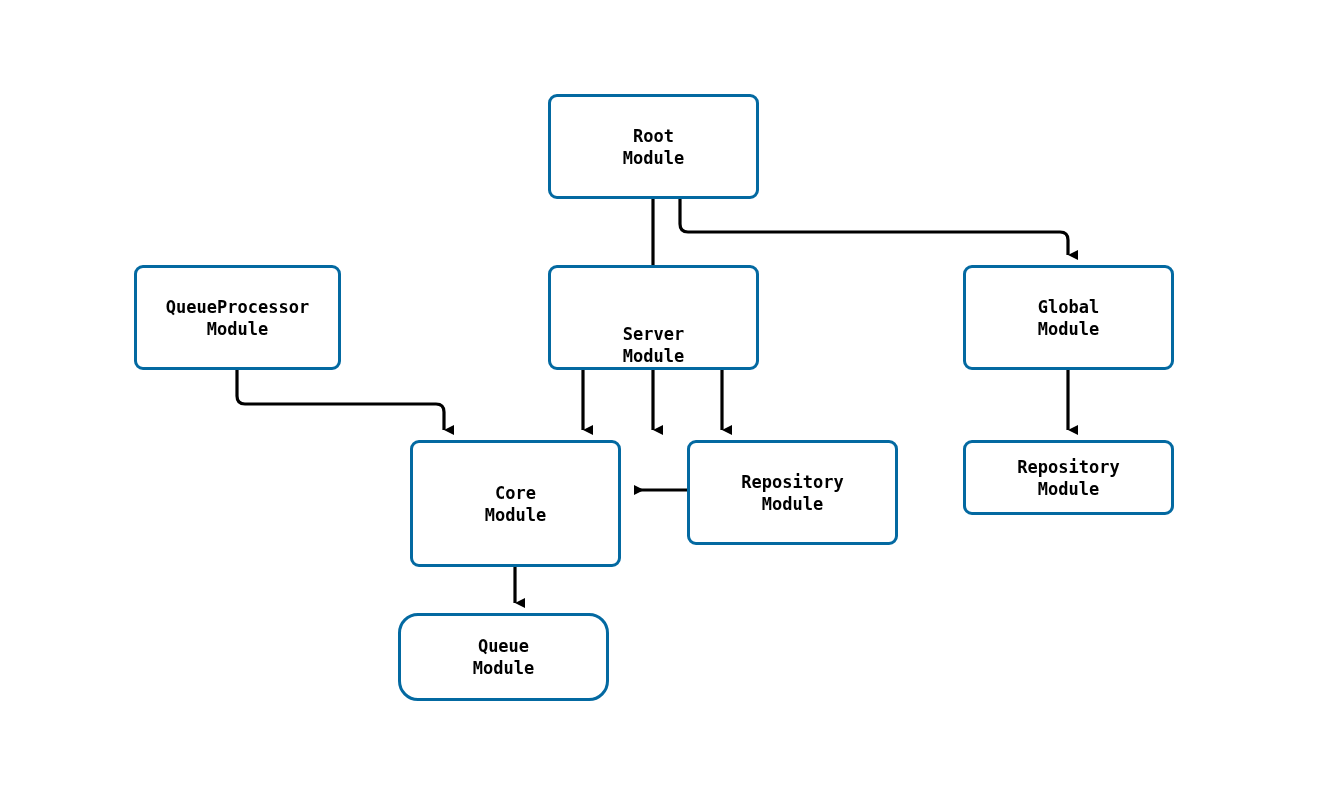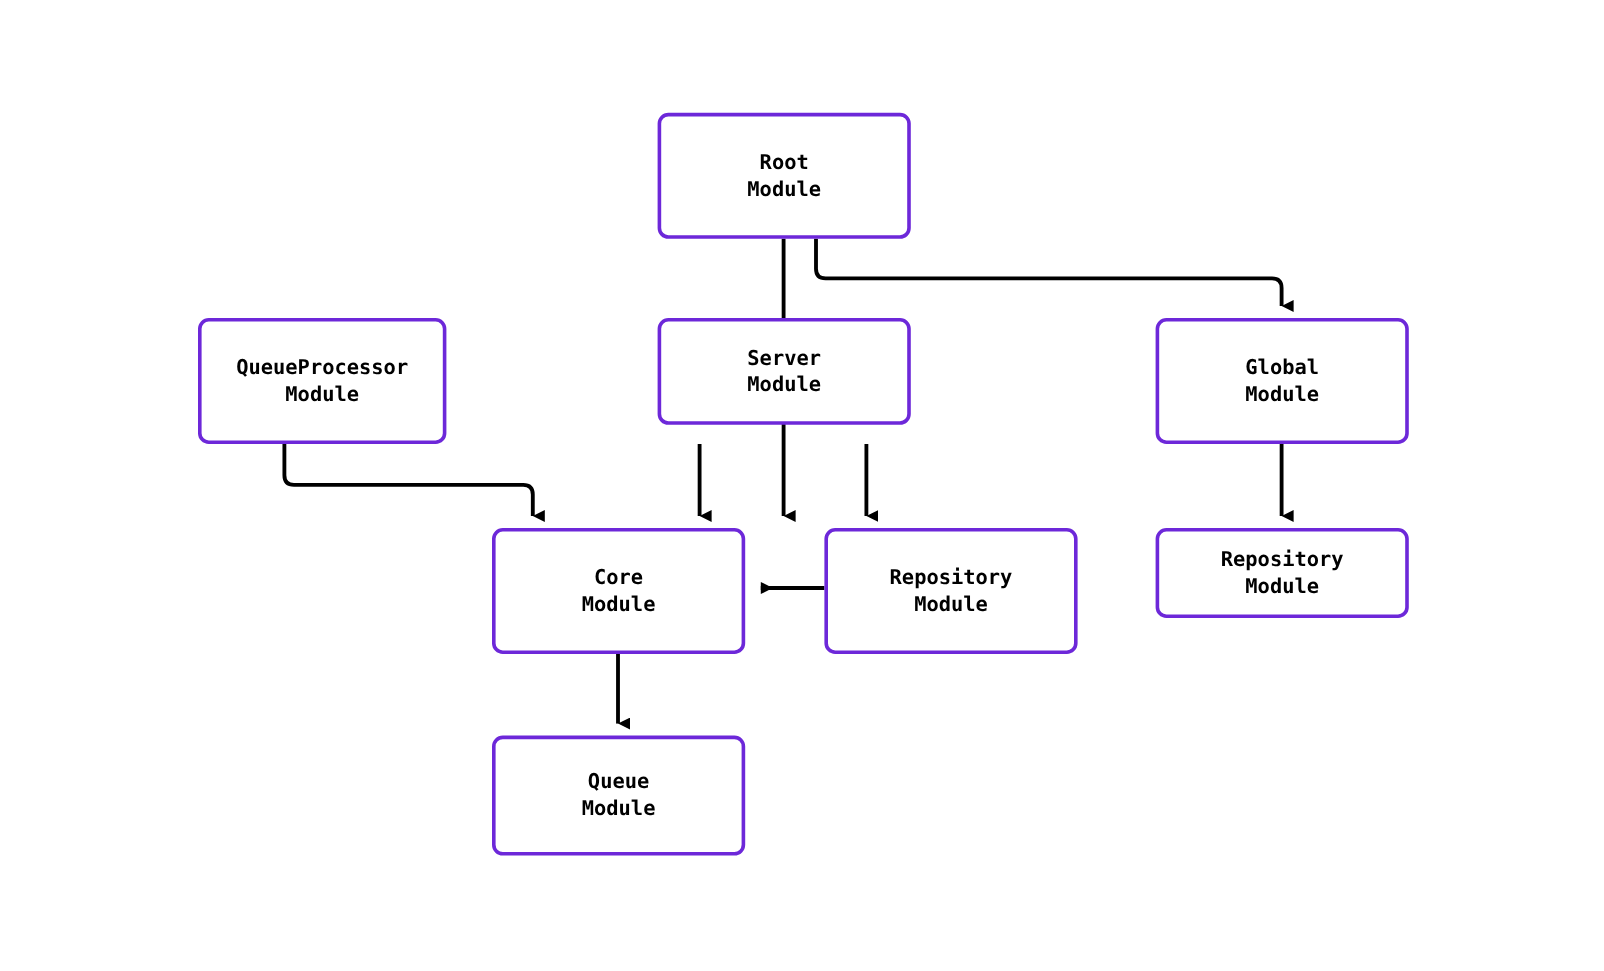--- a/index.html
+++ b/index.html
@@ -27,21 +27,21 @@
     left: 0;
     top: 0;
     width: 1337px;
     height: 809px;
     pointer-events: none;
   }
   .node {
     position: absolute;
     box-sizing: border-box;
     background: #ffffff;
-    border: 3px solid #6d28d9;
+    border: 3px solid #0369a1;
     border-radius: 9px;
     display: flex;
     align-items: center;
     justify-content: center;
   }
   .node-label {
     font-family: "DejaVu Sans Mono", "Liberation Mono", monospace;
     font-size: 17px;
     font-weight: 700;
     line-height: 22px;
@@ -83,48 +83,48 @@
 
       <path d="M 515 545 L 515 603" marker-end="url(#arrowdown)"></path>
     </g>
   </svg>
 
   <div class="node" style="left:548px; top:94px; width:211px; height:105px;">
     <span class="node-label">Root
 Module</span>
   </div>
 
-  <div class="node" style="left:134px; top:265px; width:207px; height:105px;margin-left:31px;">
+  <div class="node" style="left:134px; top:265px; width:207px; height:105px;">
     <span class="node-label">QueueProcessor
 Module</span>
   </div>
 
-  <div class="node" style="left:548px; top:265px; width:211px; height:89px;">
+  <div class="node" style="left:548px; top:265px; width:211px; height:105px;align-items:flex-end;">
     <span class="node-label">Server
 Module</span>
   </div>
 
   <div class="node" style="left:963px; top:265px; width:211px; height:105px;align-items:center;">
     <span class="node-label">Global
 Module</span>
   </div>
 
-  <div class="node" style="left:410px; top:440px; width:211px; height:105px;">
+  <div class="node" style="left:410px; top:440px; width:211px; height:127px;">
     <span class="node-label">Core
 Module</span>
   </div>
 
   <div class="node" style="left:687px; top:440px; width:211px; height:105px;">
     <span class="node-label">Repository
 Module</span>
   </div>
 
   <div class="node" style="left:963px; top:440px; width:211px; height:75px;">
     <span class="node-label">Repository
 Module</span>
   </div>
 
-  <div class="node" style="left:410px; top:613px; width:211px; height:100px;">
+  <div class="node" style="left:398px; top:613px; width:211px; height:88px;border-radius:20px;">
     <span class="node-label">Queue
 Module</span>
   </div>
 
 </div>
 
 </body></html>

